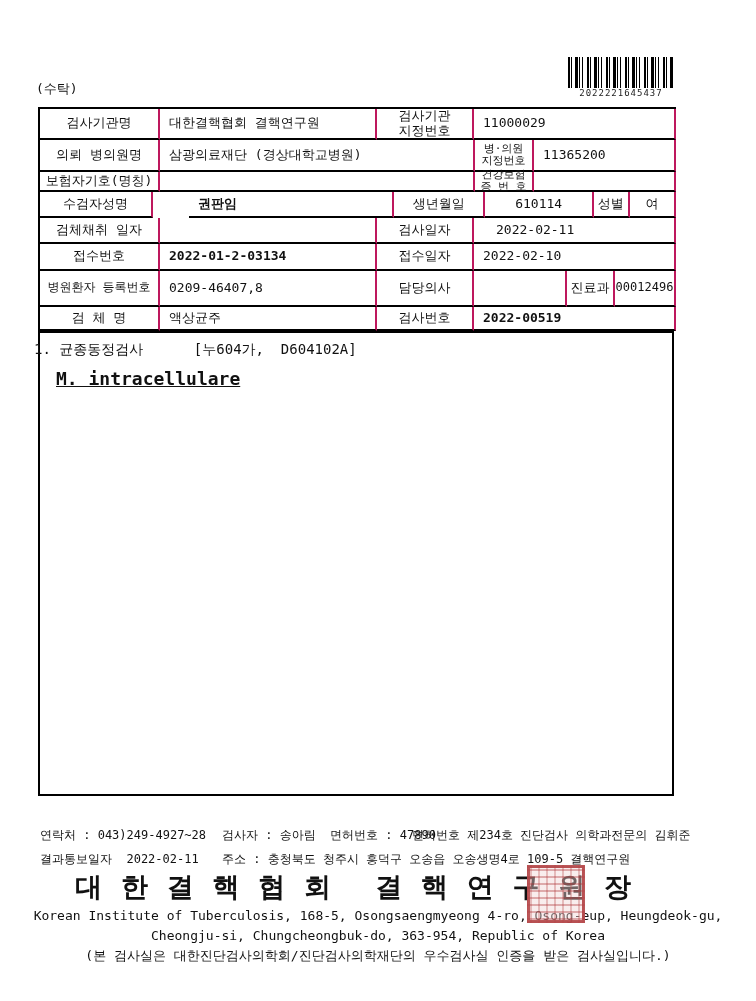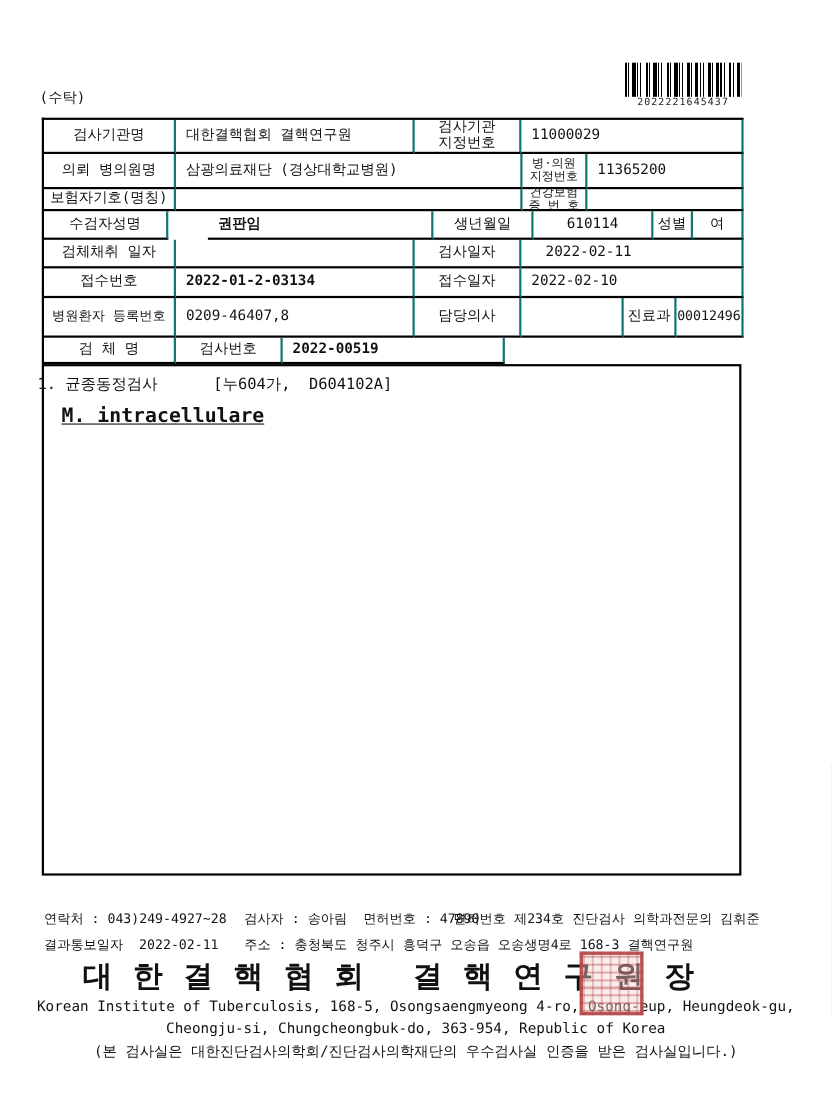--- a/index.html
+++ b/index.html
@@ -18,21 +18,21 @@
   .barcode-wrap{left:566px;top:57px;width:110px;}
   .barcode{width:106px;height:31px;margin:0 auto;
     background:
       repeating-linear-gradient(90deg,#000 0 2px,#fff 2px 3px,#000 3px 4px,#fff 4px 7px,#000 7px 10px,#fff 10px 11px,#000 11px 12px,#fff 12px 14px,#000 14px 15px,#fff 15px 19px);
   }
   .barcode-num{text-align:center;font-size:9px;letter-spacing:1px;margin-top:0px;color:#222;}
 
   
   .ftable{left:38px;top:107px;width:636px;border-top:2px solid #000;border-left:2px solid #000;}
   .row{display:flex;}
-  .c{box-sizing:border-box;border-right:2px solid #0f766e;border-bottom:2px solid #000;
+  .c{box-sizing:border-box;border-right:2px solid #be185d;border-bottom:2px solid #000;
      display:flex;align-items:center;justify-content:center;font-size:13px;line-height:1.1;text-align:center;}
   .c.v{justify-content:flex-start;padding-left:9px;text-align:left;}
   .c.vc{justify-content:center;}
   .c.small{font-size:11px;}
   .c.msmall{font-size:12px;}
   .bold{font-weight:bold;}
 
   
   .resultbox{left:38px;top:331px;width:632px;height:461px;border:2px solid #000;}
   .res1{left:34px;top:341px;font-size:14px;}
@@ -123,35 +123,36 @@
       <div class="c msmall" style="width:120px;">병원환자 등록번호</div>
       <div class="c v" style="width:217px;">0209-46407,8</div>
       <div class="c" style="width:97px;">담당의사</div>
       <div class="c v" style="width:93px;"></div>
       <div class="c" style="width:48px;">진료과</div>
       <div class="c vc" style="width:61px;font-size:12px;">00012496</div>
     </div>
 
     <div class="row" style="height:24px;">
       <div class="c" style="width:120px;">검 체 명</div>
+      <div class="c v" style="width:217px;">액상균주</div>
       <div class="c" style="width:97px;">검사번호</div>
       <div class="c v bold" style="width:202px;">2022-00519</div>
     </div>
 
   </div>
 
   <div class="abs resultbox"></div>
   <div class="abs res1 pre">1. 균종동정검사      [누604가,  D604102A]</div>
   <div class="abs res2 pre">M. intracellulare</div>
 
   <div class="abs f-small f-contact pre">연락처 : 043)249-4927~28</div>
   <div class="abs f-small f-examiner pre">검사자 : 송아림  면허번호 : 47890</div>
   <div class="abs f-small f-license pre">면허번호 제234호 진단검사 의학과전문의 김휘준</div>
   <div class="abs f-small f-report pre">결과통보일자  2022-02-11</div>
-  <div class="abs f-small f-address pre">주소 : 충청북도 청주시 흥덕구 오송읍 오송생명4로 168-3 결핵연구원</div>
+  <div class="abs f-small f-address pre">주소 : 충청북도 청주시 흥덕구 오송읍 오송생명4로 109-5 결핵연구원</div>
 
   <div class="abs org pre">대 한 결 핵 협 회   결 핵 연 구 원 장</div>
   <div class="abs seal"></div>
 
   <div class="abs eng1">Korean Institute of Tuberculosis, 168-5, Osongsaengmyeong 4-ro, Osong-eup, Heungdeok-gu,</div>
   <div class="abs eng2">Cheongju-si, Chungcheongbuk-do, 363-954, Republic of Korea</div>
   <div class="abs notice">(본 검사실은 대한진단검사의학회/진단검사의학재단의 우수검사실 인증을 받은 검사실입니다.)</div>
 
 </div>
 

